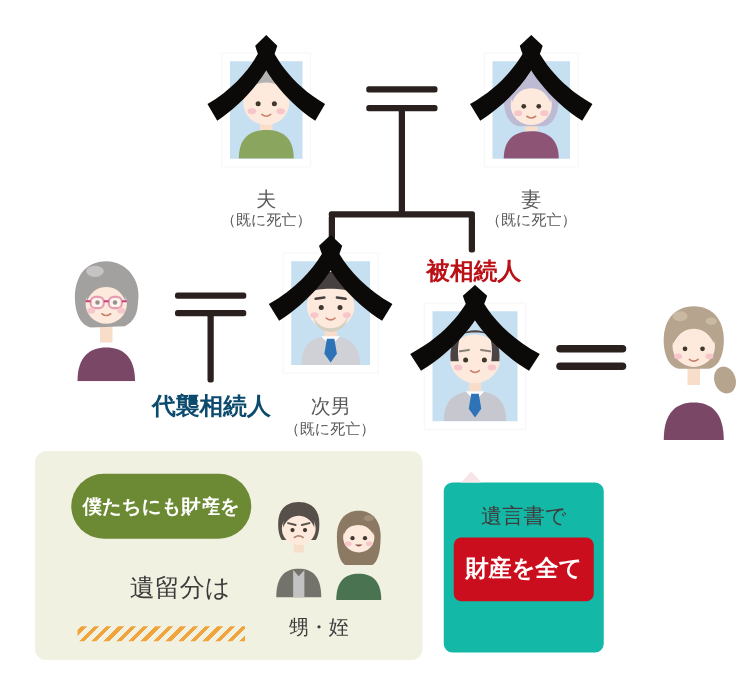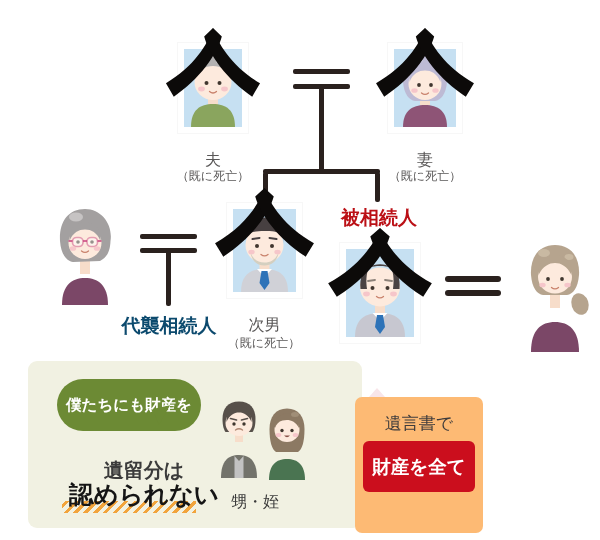--- a/index.html
+++ b/index.html
@@ -17,38 +17,38 @@
   .lbl{position:absolute;color:#595757;text-align:center;line-height:1.25;}
   .lbl-name{font-size:16px;}
   .lbl-status{font-size:12px;}
   .lbl-red{color:#bb1016;font-weight:bold;font-size:19px;}
   .lbl-orange{color:#0c4a6e;font-weight:bold;font-size:19px;}
   
   .char{position:absolute;}
   .char svg{display:block;width:100%;height:100%;}
   
   .panel-left{position:absolute;left:28px;top:361px;width:310px;height:167px;
-              background:#f1f1e2;border-radius:9px;padding-left:24px;}
+              background:#f1f1e2;border-radius:9px;}
   .bubble{position:absolute;left:29px;top:18px;width:144px;height:52px;background:#6c8a34;
           border-radius:26px;color:#fff;font-size:15.5px;font-weight:bold;
           display:flex;align-items:center;justify-content:center;}
   .bubble-tail{position:absolute;left:126px;top:46px;width:0;height:0;
                border-top:17px solid #6c8a34;border-left:3px solid transparent;
                border-right:15px solid transparent;transform:rotate(-12deg);}
   .pl-line1{position:absolute;left:12px;top:96px;width:208px;text-align:center;
-            color:#3b3b3b;font-size:20px;font-weight:bold;}
+            color:#3b3b3b;font-size:20px;}
   .pl-line2{position:absolute;left:12px;top:117px;width:208px;text-align:center;
             color:#151515;font-size:24.5px;font-weight:bold;z-index:2;}
   .hatch{position:absolute;left:34px;top:140px;width:134px;height:12px;z-index:1;
          background:repeating-linear-gradient(-45deg,#f2a43c 0 3px,rgba(0,0,0,0) 3px 7px);}
   .pl-caption{position:absolute;left:152px;top:131px;width:150px;text-align:center;
               color:#3b3b3b;font-size:16px;}
   
   .panel-right{position:absolute;left:355px;top:386px;width:128px;height:136px;
-               background:#fdba74;border-radius:7px;margin-top:11px;}
+               background:#14b8a6;border-radius:7px;}
   .pr-pointer{position:absolute;left:14px;top:-9px;width:0;height:0;
               border-left:8px solid transparent;border-right:8px solid transparent;
               border-bottom:9px solid #f8e5e9;}
   .pr-line{position:absolute;left:0;width:100%;text-align:center;color:#3f3c3c;font-size:17px;}
   .pr-red{position:absolute;left:8px;top:44px;width:112px;height:51px;background:#cb0e1d;
           border-radius:6px;color:#ffffff;font-weight:bold;font-size:18.5px;line-height:24px;
           text-align:center;display:flex;flex-direction:column;justify-content:center;}
 </style>
 </head>
 <body>
@@ -206,21 +206,20 @@
   <div class="lbl lbl-red" style="left:329px;top:206px;width:100px;">被相続人</div>
   <div class="lbl lbl-status" style="left:214px;top:336px;width:100px;">（既に死亡）</div>
   <div class="lbl lbl-orange" style="left:119px;top:314px;width:100px;">代襲相続人</div>
 
   <div class="panel-left">
     <div class="bubble">
       <span>僕たちにも財産を</span>
     </div>
     <div class="bubble-tail"></div>
     <div class="pl-line1">遺留分は</div>
-    <div class="pl-line2">認められない</div>
     <div class="hatch"></div>
     <div class="char" style="left:188px;top:37px;width:46px;height:80px;">
       <svg viewBox="0 0 46 80">
         <rect x="19" y="34" width="8" height="10" fill="#f7ddca"></rect>
         <path d="M23,3.5 C12,3.5 6.5,10.5 6.5,21 C6.5,28 8,32 9.5,34 L36.5,34 C38,32 39.5,28 39.5,21 C39.5,10.5 34,3.5 23,3.5 Z" fill="#57504a"></path>
         <ellipse cx="23" cy="25" rx="13.5" ry="13" fill="#fdeadd"></ellipse>
         <path d="M10.5,24 C10,13.5 15.5,8.5 23,8.5 C30.5,8.5 36,13.5 35.5,24 C32.5,17 28,14.5 23,14.5 C18,14.5 13.5,17 10.5,24 Z" fill="#57504a"></path>
         <path d="M14.5,20.5 l6,1.5" stroke="#57504a" stroke-width="1.6" stroke-linecap="round"></path>
         <path d="M31.5,20.5 l-6,1.5" stroke="#57504a" stroke-width="1.6" stroke-linecap="round"></path>
         <circle cx="18" cy="26" r="1.7" fill="#40372f"></circle>

